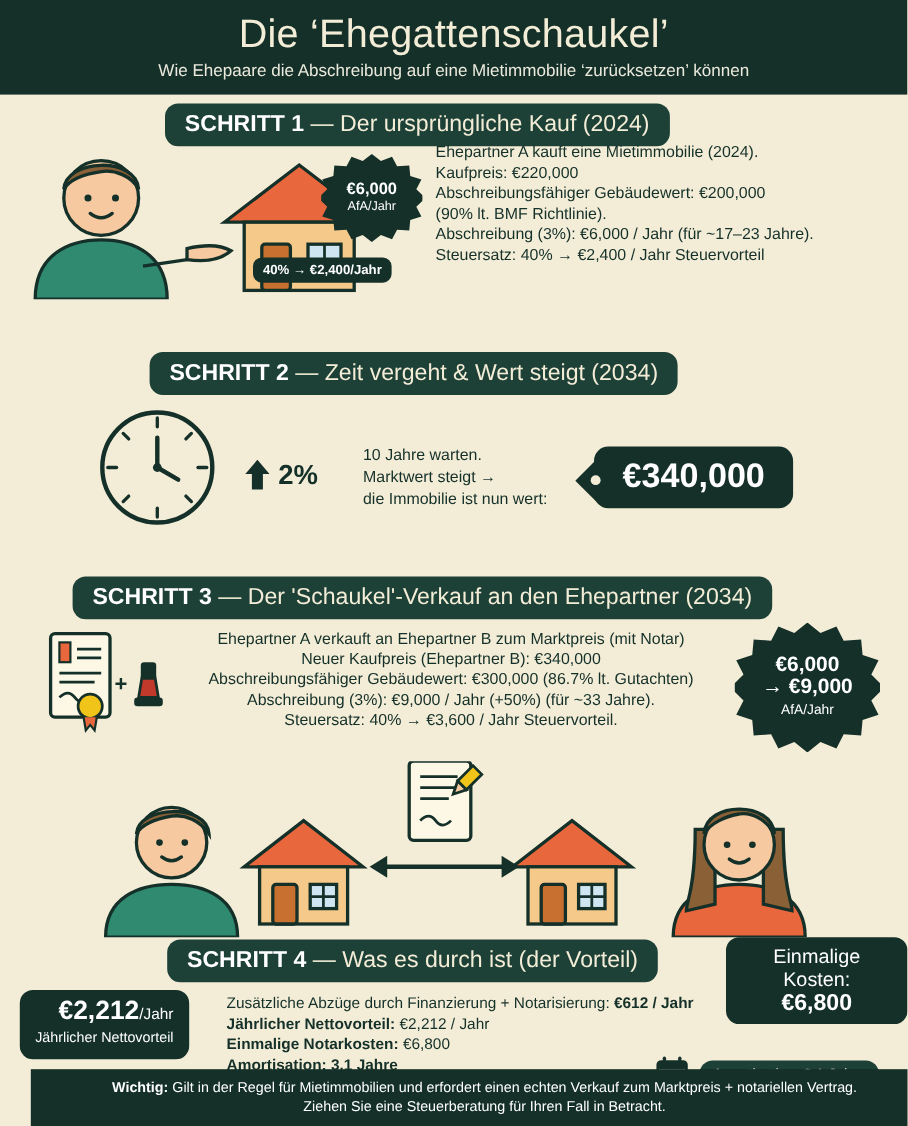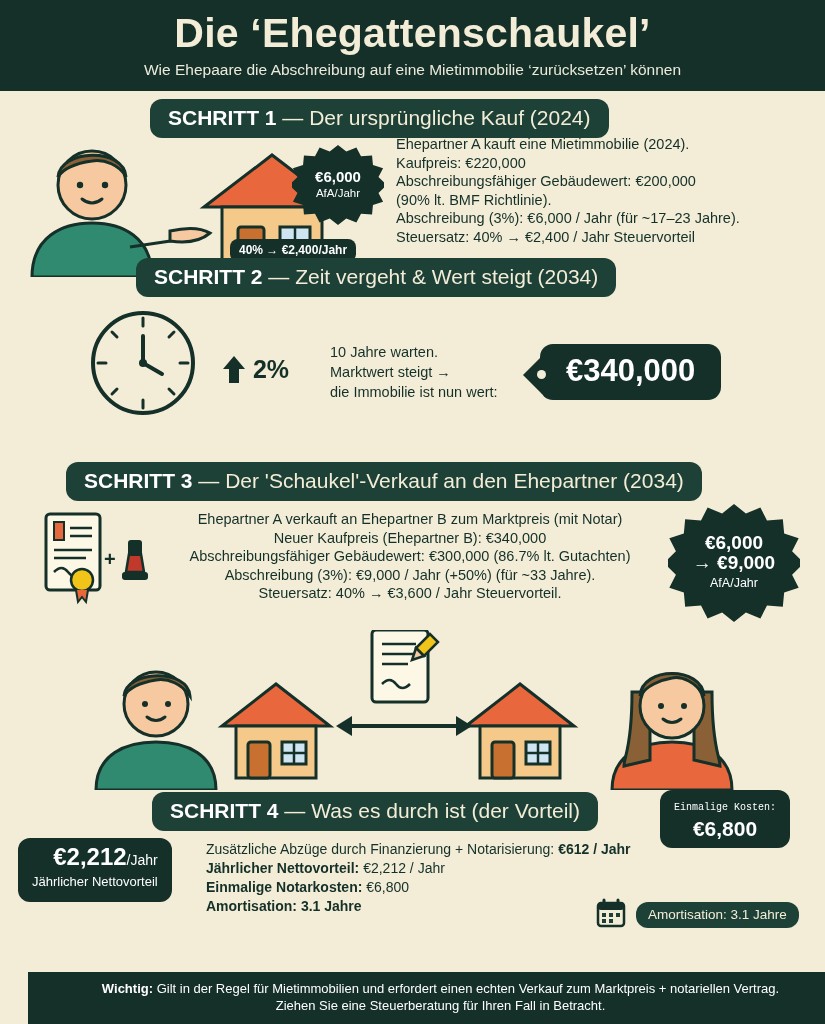--- a/index.html
+++ b/index.html
@@ -13,21 +13,21 @@
   .page{position:relative;width:825px;height:1024px;background:#f3edd7;}
 
   
   .header{
     background:#143029;color:#ffffff;
     padding:10px 12px 12px 12px;
     text-align:center;
   }
   .header h1{
     margin:0 0 4px 0;
-    font-size:41px;font-weight:bold;letter-spacing:.2px;
+    font-size:36px;font-weight:normal;letter-spacing:.2px;
     color:#f3edd7;
   }
   .header h2{
     margin:0;font-size:15.5px;font-weight:normal;color:#eceadd;
   }
 
   
   .banner{
     display:inline-block;
     background:#1d4037;color:#f3edd7;
@@ -37,21 +37,21 @@
     white-space:nowrap;
   }
   .banner .num{color:#ffffff;}
   .banner .rest{font-weight:normal;color:#f3edd7;}
 
   
   .txt{font-size:14.5px;line-height:18.5px;}
   .txt b{font-weight:normal;}
 
   
-  .step1{position:relative;height:159px;margin-top:8px;}
+  .step1{position:relative;height:226px;margin-top:8px;}
   .step1-banner{position:absolute;left:150px;top:0;}
   .step1-art{position:absolute;left:20px;top:28px;}
   .step1-text{position:absolute;left:396px;top:36px;width:420px;}
 
   
   .step2{position:relative;height:204px;}
   .step2-banner{position:absolute;left:136px;top:0;}
   .step2-art{position:absolute;left:88px;top:50px;}
   .arrowpct{position:absolute;left:222px;top:96px;font-size:25px;font-weight:bold;}
   .step2-text{position:absolute;left:330px;top:84px;font-size:14.5px;line-height:20px;}
@@ -85,21 +85,21 @@
   .step3-people{position:absolute;left:0;top:168px;width:825px;height:160px;}
 
   
   .step4{position:relative;height:150px;}
   .step4-banner{position:absolute;left:152px;top:0;}
   .costbox{
     position:absolute;left:660px;top:-2px;
     background:#143029;color:#ffffff;border-radius:12px;
     padding:7px 14px 9px 14px;text-align:center;line-height:21px;
   }
-  .costbox .c1{font-size:10px;font-family:Liberation Mono, monospace;}
+  .costbox .c1{font-size:18px;}
   .costbox .c2{font-size:21px;font-weight:bold;}
   .netbox{
     position:absolute;left:18px;top:46px;
     background:#143029;color:#ffffff;border-radius:12px;
     padding:8px 14px 9px 14px;text-align:right;line-height:22px;
   }
   .netbox .n1{font-size:24px;font-weight:bold;}
   .netbox .n1 span{font-size:14px;font-weight:normal;}
   .netbox .n2{font-size:13px;}
   .step4-text{position:absolute;left:206px;top:48px;width:560px;font-size:14px;line-height:19px;}

